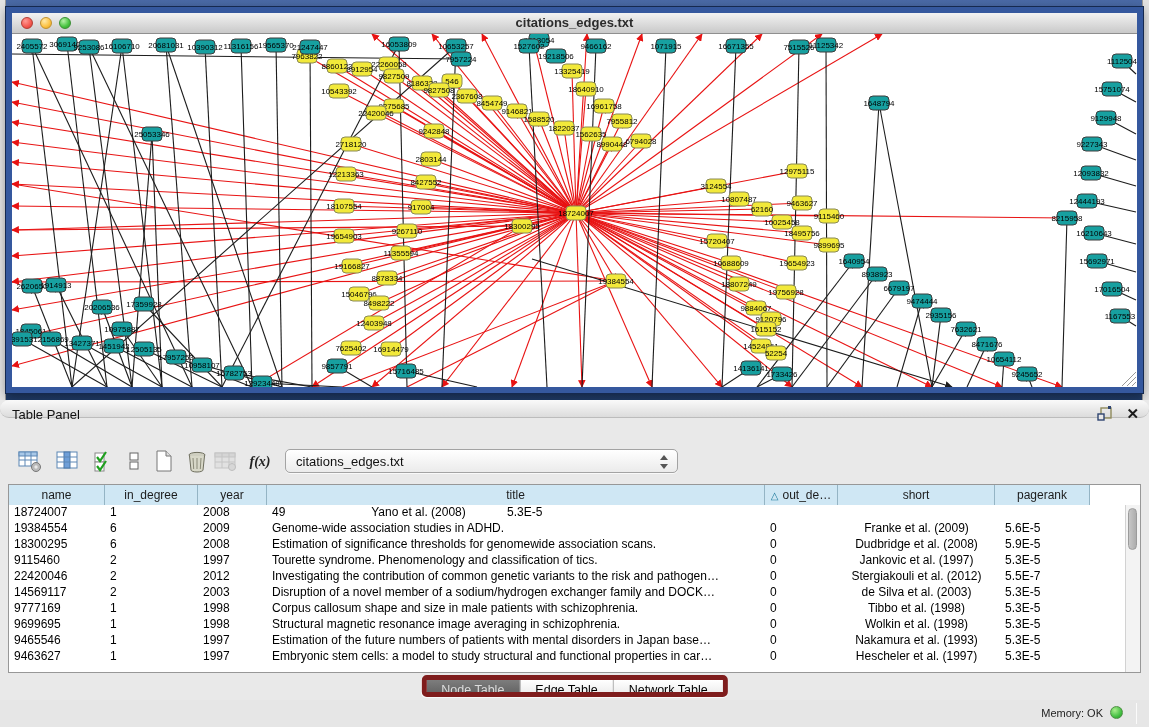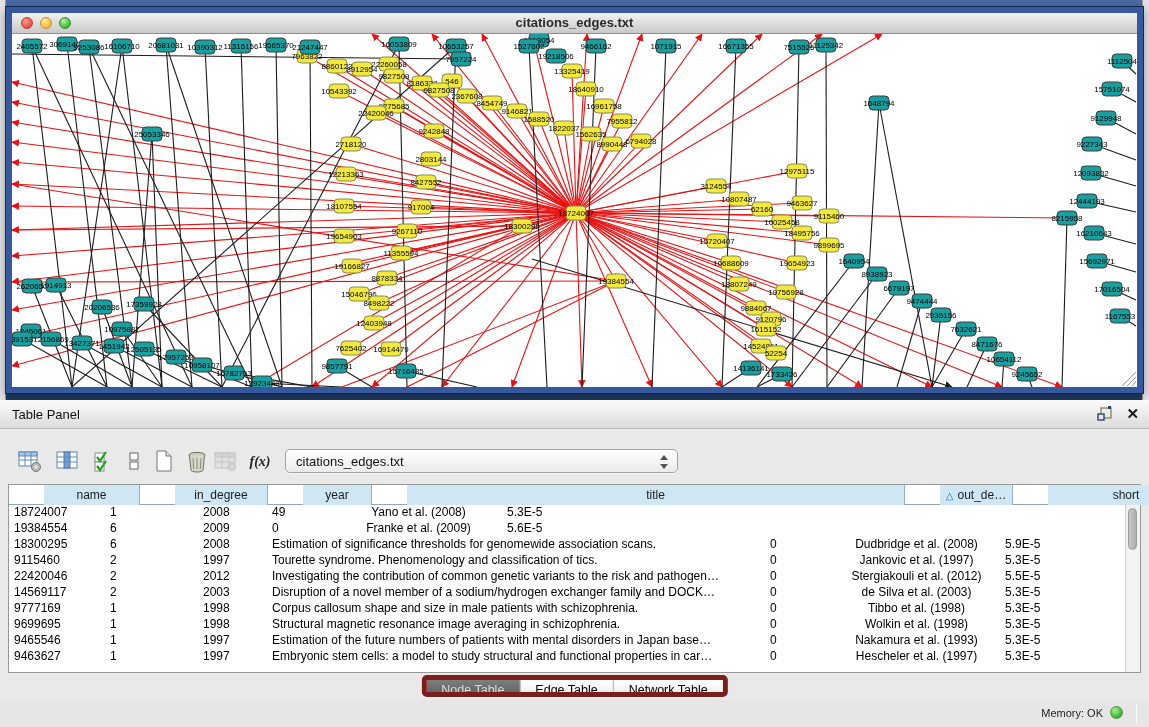--- a/index.html
+++ b/index.html
@@ -23,22 +23,22 @@
   .light.r{background:radial-gradient(circle at 35% 30%,#ff9a93,#f4574e 60%,#c63a31);border:1px solid #b33d34;}
   .light.y{background:radial-gradient(circle at 35% 30%,#ffe9a8,#fcc140 60%,#d79c22);border:1px solid #c1912f;}
   .light.g{background:radial-gradient(circle at 35% 30%,#b6f0a8,#46c33f 60%,#2e9a2c);border:1px solid #3a8f33;}
   .gtitle{text-align:center;font-size:13px;font-weight:bold;color:#2c2c2c;line-height:20px;}
   .gcanvas{position:relative;width:1125px;height:353px;background:#fff;overflow:hidden;}
   #graph text{font:8px "Liberation Sans",sans-serif;fill:#000;}
   #graph line{shape-rendering:geometricPrecision;}
 
   
   .tpanel{position:absolute;left:0;top:400px;width:1149px;height:327px;background:#e9e9e9;}
-  .tp-titlebar{position:absolute;left:0;top:0;width:100%;height:29px;
-               background:linear-gradient(#fafafa,#dcdcdc);border-bottom:1px solid #bcbcbc;}
+  .tp-titlebar{position:absolute;left:0;top:0;width:100%;height:18px;
+               background:linear-gradient(#fafafa,#dcdcdc);border-bottom:1px solid #bcbcbc;border-radius:10px;}
   .tp-title{position:absolute;left:12px;top:7px;font-size:13px;color:#111;}
   .tp-icons{position:absolute;right:10px;top:5px;display:flex;gap:12px;align-items:center;}
   .closex{font-size:15px;font-weight:bold;color:#1a1a1a;line-height:18px;cursor:default;}
 
   .tp-toolbar{position:absolute;left:0;top:29px;width:100%;height:55px;}
   .tbtn{position:absolute;top:19px;width:28px;height:28px;border:none;background:transparent;padding:0;}
   .fx{font-family:"Liberation Serif",serif;font-style:italic;font-weight:bold;font-size:14px;color:#222;}
 
   .combo{position:absolute;left:285px;top:20px;width:393px;height:24px;border:1px solid #a3a3a3;
          border-radius:5px;background:linear-gradient(#ffffff,#ebebeb);box-shadow:0 1px 0 rgba(255,255,255,.7);}
@@ -46,21 +46,21 @@
   .combo-arrows{position:absolute;right:8px;top:4px;width:10px;height:16px;}
   .combo-arrows .up{position:absolute;left:1px;top:1px;width:0;height:0;
       border-left:4px solid transparent;border-right:4px solid transparent;border-bottom:5px solid #555;}
   .combo-arrows .dn{position:absolute;left:1px;bottom:1px;width:0;height:0;
       border-left:4px solid transparent;border-right:4px solid transparent;border-top:5px solid #555;}
 
   .tbl{position:absolute;left:8px;top:84px;width:1133px;height:189px;border:1px solid #979797;background:#fff;}
   .thead{position:absolute;left:0;top:0;height:20px;display:flex;border-bottom:1px solid #8fa9b8;}
   .th{height:20px;background:#cfe7f4;border-right:1px solid #94b4c4;
       display:inline-flex;align-items:center;justify-content:center;gap:4px;
-      font-size:12px;color:#1c1c1c;overflow:hidden;white-space:nowrap;margin-left:35px;}
+      font-size:12px;color:#1c1c1c;overflow:hidden;white-space:nowrap;}
   .sorticon{color:#1d7a9c;font-size:10px;}
   .tbody{position:absolute;left:0;top:20px;width:1116px;overflow:hidden;}
   .tr{display:flex;height:16px;background:#fff;}
   .td{font-size:12px;color:#000;white-space:nowrap;overflow:hidden;height:16px;line-height:15px;}
   .td.aleft{padding-left:5px;}
   .td.acenter{text-align:center;}
   .td.apad{padding-left:10px;}
   .vscroll{position:absolute;right:0;top:20px;bottom:0;width:15px;background:#f3f3f3;border-left:1px solid #d2d2d2;}
   .vthumb{position:absolute;left:2px;top:3px;width:9px;height:42px;border-radius:5px;
           background:linear-gradient(90deg,#c7c7c7,#adadad);border:1px solid #9b9b9b;}
@@ -898,20 +898,21 @@
             <div class="td aleft" style="width: 93px;">1</div>
             <div class="td aleft" style="width: 69px;">2008</div>
             <div class="td aleft" style="width: 73px;">49</div>
             <div class="td acenter" style="width: 157px;">Yano et al. (2008)</div>
             <div class="td apad" style="width: 95px;">5.3E-5</div>
           </div>
           <div class="tr">
             <div class="td aleft" style="width: 96px;">19384554</div>
             <div class="td aleft" style="width: 93px;">6</div>
             <div class="td aleft" style="width: 69px;">2009</div>
+            <div class="td aleft" style="width: 498px;">Genome-wide association studies in ADHD.</div>
             <div class="td aleft" style="width: 73px;">0</div>
             <div class="td acenter" style="width: 157px;">Franke et al. (2009)</div>
             <div class="td apad" style="width: 95px;">5.6E-5</div>
           </div>
           <div class="tr">
             <div class="td aleft" style="width: 96px;">18300295</div>
             <div class="td aleft" style="width: 93px;">6</div>
             <div class="td aleft" style="width: 69px;">2008</div>
             <div class="td aleft" style="width: 498px;">Estimation of significance thresholds for genomewide association scans.</div>
             <div class="td aleft" style="width: 73px;">0</div>
@@ -927,21 +928,21 @@
             <div class="td acenter" style="width: 157px;">Jankovic et al. (1997)</div>
             <div class="td apad" style="width: 95px;">5.3E-5</div>
           </div>
           <div class="tr">
             <div class="td aleft" style="width: 96px;">22420046</div>
             <div class="td aleft" style="width: 93px;">2</div>
             <div class="td aleft" style="width: 69px;">2012</div>
             <div class="td aleft" style="width: 498px;">Investigating the contribution of common genetic variants to the risk and pathogen…</div>
             <div class="td aleft" style="width: 73px;">0</div>
             <div class="td acenter" style="width: 157px;">Stergiakouli et al. (2012)</div>
-            <div class="td apad" style="width: 95px;">5.5E-5</div>
+            <div class="td apad" style="width: 95px;">5.5E-7</div>
           </div>
           <div class="tr">
             <div class="td aleft" style="width: 96px;">14569117</div>
             <div class="td aleft" style="width: 93px;">2</div>
             <div class="td aleft" style="width: 69px;">2003</div>
             <div class="td aleft" style="width: 498px;">Disruption of a novel member of a sodium/hydrogen exchanger family and DOCK…</div>
             <div class="td aleft" style="width: 73px;">0</div>
             <div class="td acenter" style="width: 157px;">de Silva et al. (2003)</div>
             <div class="td apad" style="width: 95px;">5.3E-5</div>
           </div>

